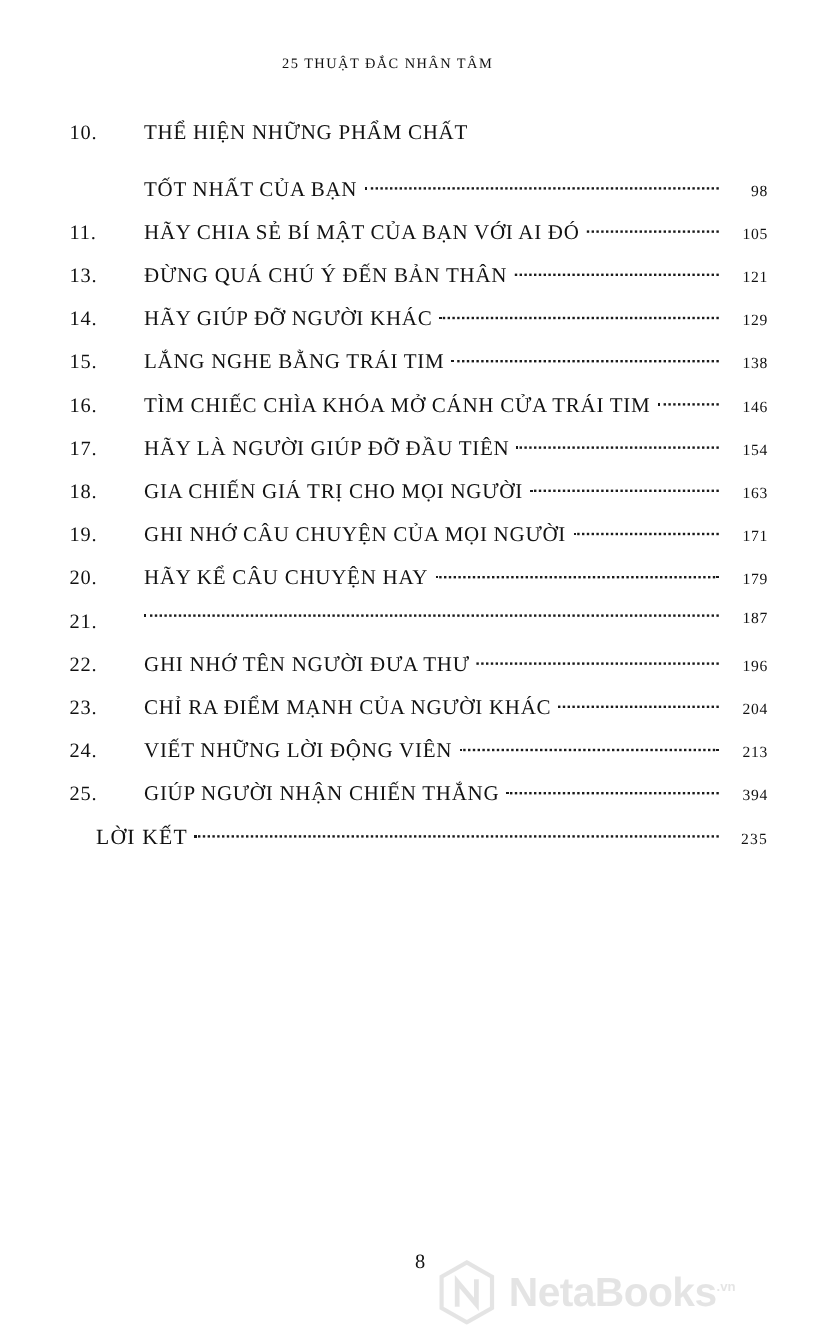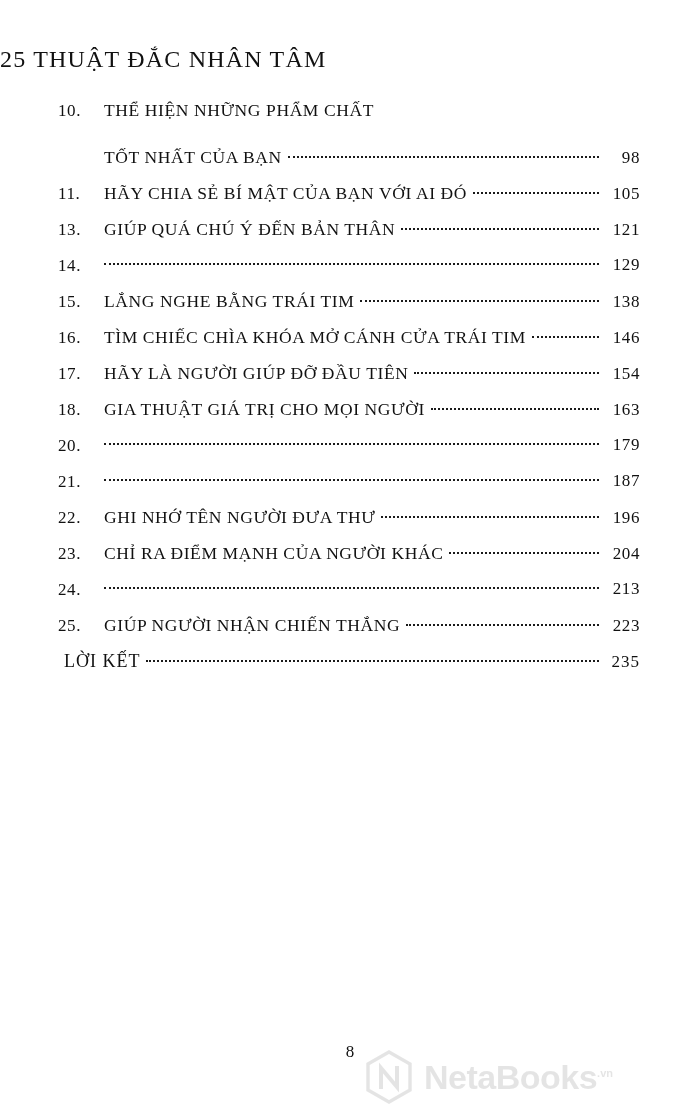--- a/index.html
+++ b/index.html
@@ -22,39 +22,41 @@
     height: 1120px;
     box-sizing: border-box;
   }
 
   
   .running-head {
     position: absolute;
     top: 46px;
     left: 0;
     width: 646px;
-    font-size: 24px;
+    text-align: center;
+    font-size: 12px;
     letter-spacing: 1.2px;
     font-family: "Liberation Serif", serif;
   }
 
   
   .toc {
     position: absolute;
     top: 100px;
     left: 58px;
     width: 582px;
   }
 
   .toc-entry {
     display: flex;
     align-items: flex-start;
     margin-bottom: 15px;
     font-size: 17.5px;
     letter-spacing: 0.6px;
+    gap: 16px;
   }
 
   .toc-num {
     width: 46px;
     flex: 0 0 46px;
     text-align: left;
     font-size: 17px;
     padding-top: 1px;
   }
 
@@ -80,21 +82,21 @@
     transform: translateY(-5px);
     min-width: 10px;
     height: 0;
   }
 
   .toc-page {
     white-space: nowrap;
     padding-left: 7px;
     min-width: 34px;
     text-align: right;
-    font-size: 17px;
+    font-size: 13px;
   }
 
   
   .toc-line.second {
     margin-top: 26px;
   }
 
   .toc-entry.closing {
     font-size: 18px;
     letter-spacing: 1px;
@@ -179,31 +181,32 @@
           <span class="toc-page">105</span>
         </div>
       </div>
     </div>
 
 
     <div class="toc-entry">
       <div class="toc-num">13.</div>
       <div class="toc-body">
         <div class="toc-line">
-          <span class="toc-title">GIÚP QUÁ CHÚ Ý ĐẾN BẢN THÂN</span>
+          <span class="toc-title">ĐỪNG QUÁ CHÚ Ý ĐẾN BẢN THÂN</span>
           <span class="dots"></span>
           <span class="toc-page">121</span>
         </div>
       </div>
     </div>
 
     <div class="toc-entry">
       <div class="toc-num">14.</div>
       <div class="toc-body">
         <div class="toc-line">
+          <span class="toc-title">HÃY GIÚP ĐỠ  NGƯỜI KHÁC</span>
           <span class="dots"></span>
           <span class="toc-page">129</span>
         </div>
       </div>
     </div>
 
     <div class="toc-entry">
       <div class="toc-num">15.</div>
       <div class="toc-body">
         <div class="toc-line">
@@ -233,32 +236,43 @@
           <span class="dots"></span>
           <span class="toc-page">154</span>
         </div>
       </div>
     </div>
 
     <div class="toc-entry">
       <div class="toc-num">18.</div>
       <div class="toc-body">
         <div class="toc-line">
-          <span class="toc-title">GIA THUẬT GIÁ TRỊ CHO MỌI NGƯỜI</span>
+          <span class="toc-title">GIA CHIẾN GIÁ TRỊ CHO MỌI NGƯỜI</span>
           <span class="dots"></span>
           <span class="toc-page">163</span>
         </div>
       </div>
     </div>
 
+    <div class="toc-entry">
+      <div class="toc-num">19.</div>
+      <div class="toc-body">
+        <div class="toc-line">
+          <span class="toc-title">GHI NHỚ  CÂU CHUYỆN  CỦA MỌI NGƯỜI</span>
+          <span class="dots"></span>
+          <span class="toc-page">171</span>
+        </div>
+      </div>
+    </div>
 
     <div class="toc-entry">
       <div class="toc-num">20.</div>
       <div class="toc-body">
         <div class="toc-line">
+          <span class="toc-title">HÃY KỂ  CÂU CHUYỆN HAY</span>
           <span class="dots"></span>
           <span class="toc-page">179</span>
         </div>
       </div>
     </div>
 
     <div class="toc-entry">
       <div class="toc-num">21.</div>
       <div class="toc-body">
         <div class="toc-line">
@@ -287,33 +301,34 @@
           <span class="dots"></span>
           <span class="toc-page">204</span>
         </div>
       </div>
     </div>
 
     <div class="toc-entry">
       <div class="toc-num">24.</div>
       <div class="toc-body">
         <div class="toc-line">
+          <span class="toc-title">VIẾT NHỮNG  LỜI ĐỘNG VIÊN</span>
           <span class="dots"></span>
           <span class="toc-page">213</span>
         </div>
       </div>
     </div>
 
     <div class="toc-entry">
       <div class="toc-num">25.</div>
       <div class="toc-body">
         <div class="toc-line">
           <span class="toc-title">GIÚP NGƯỜI NHẬN CHIẾN THẮNG</span>
           <span class="dots"></span>
-          <span class="toc-page">223</span>
+          <span class="toc-page">394</span>
         </div>
       </div>
     </div>
 
     <div class="toc-entry closing">
       <div class="toc-num"></div>
       <div class="toc-body">
         <div class="toc-line">
           <span class="toc-title">LỜI KẾT</span>
           <span class="dots"></span>

